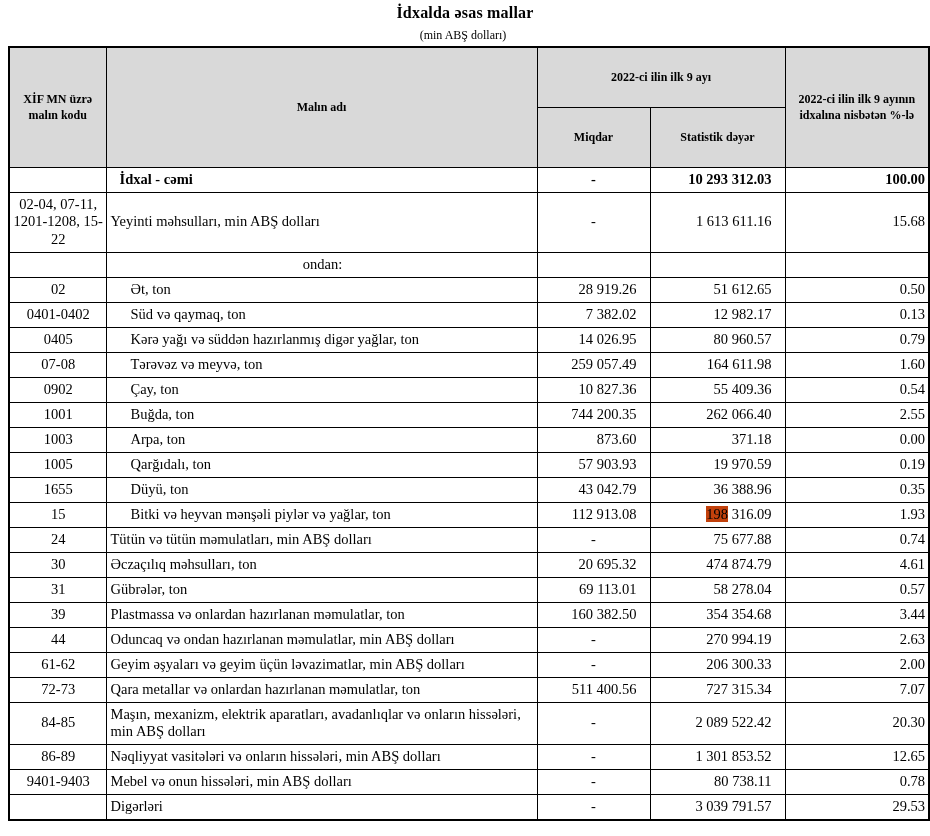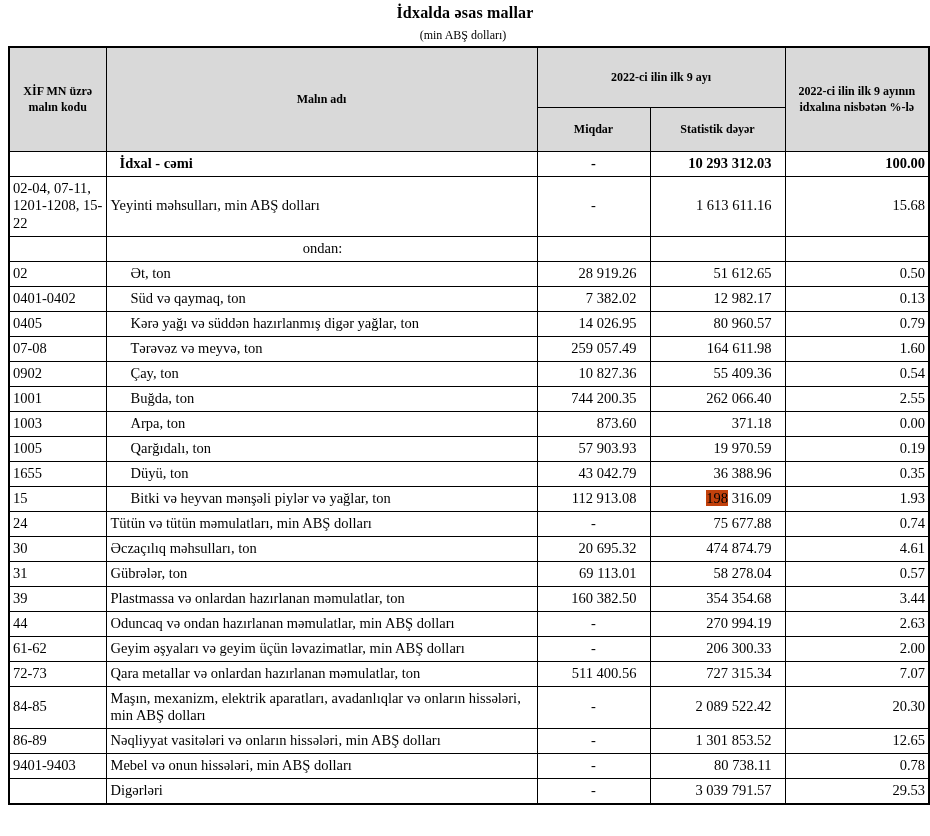--- a/index.html
+++ b/index.html
@@ -43,29 +43,29 @@
   th {
     background: #d9d9d9;
     font-weight: bold;
     font-size: 12px;
     text-align: center;
     vertical-align: middle;
     padding: 2px 4px;
     line-height: 1.35;
   }
   th.group-period { height: 60px; }
-  tr.subhead th { height: 44px; text-align: center; }
+  tr.subhead th { height: 60px; text-align: center; }
   td {
     font-size: 14.5px;
     padding: 3px 4px;
     vertical-align: middle;
     line-height: 1.22;
   }
   td.code {
-    text-align: left;
+    text-align: center;
     padding-left: 3px;
     padding-right: 2px;
     vertical-align: middle;
   }
   td.name { text-align: left; padding-left: 4px; padding-right: 6px; }
   td.name.indent { padding-left: 24px; }
   td.num {
     text-align: right;
     white-space: nowrap;
     padding-right: 13px;

